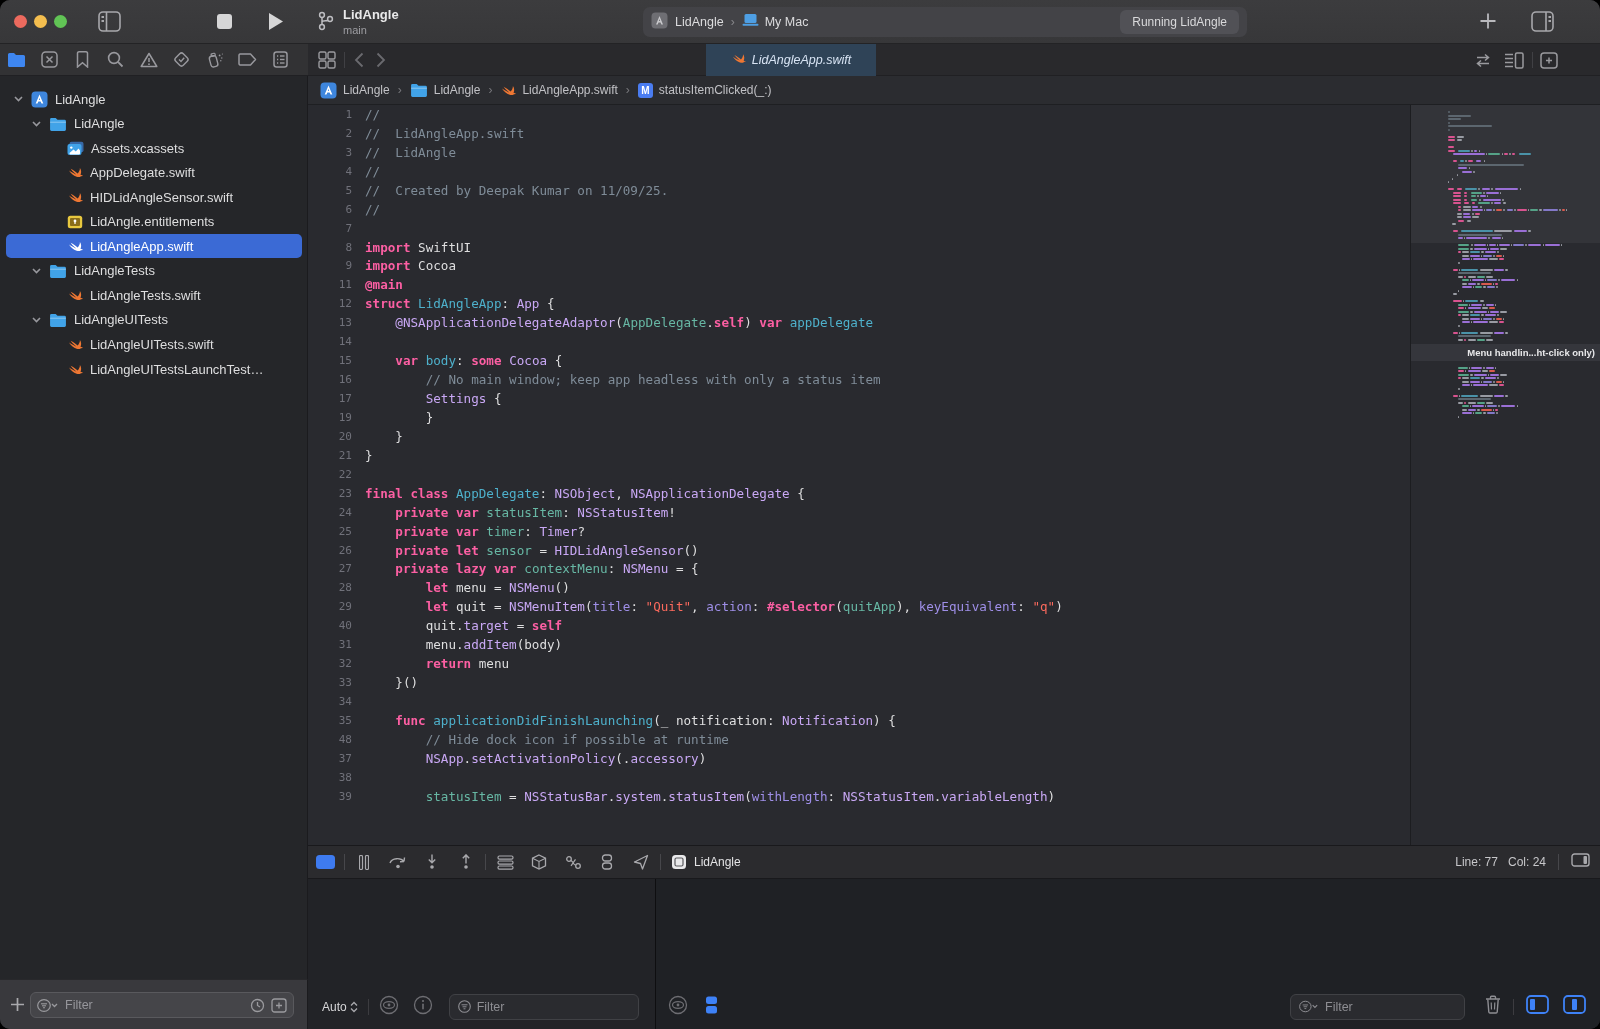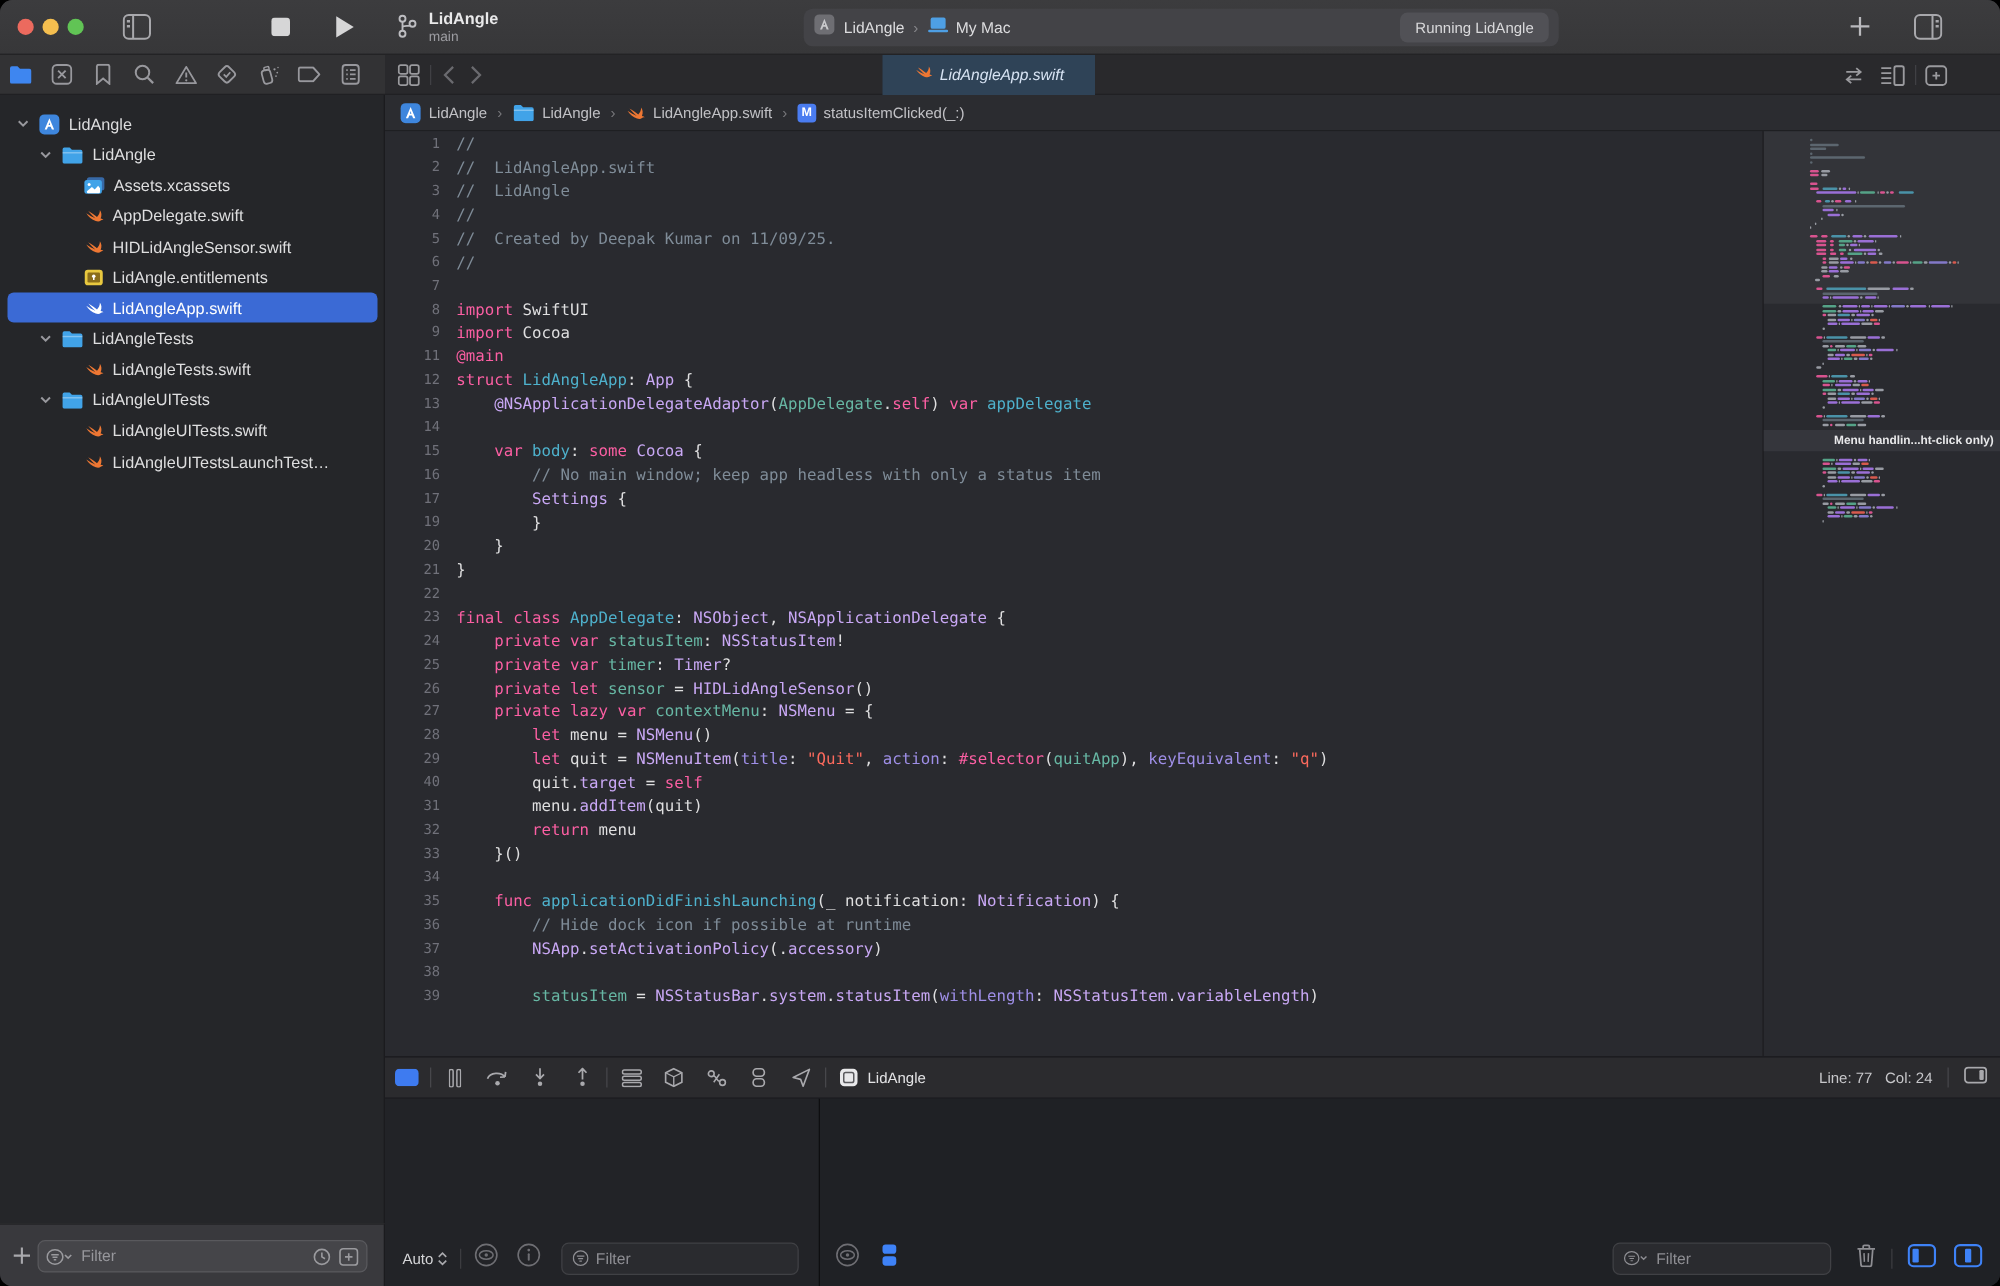--- a/index.html
+++ b/index.html
@@ -54,21 +54,21 @@
                border:1px solid #59595D; padding:0 6px; }
   #sb-filter .ph { flex:1; margin-left:6px; }
 
   
   #editor { position:absolute; left:308px; top:105px; width:1102px; height:740px; background:#292A2F; overflow:hidden; }
   .cline { height:18.95px; display:flex; align-items:center; white-space:pre;
            font-family:"DejaVu Sans Mono","Liberation Mono",monospace; font-size:12.6px; }
   .lnum { width:44px; text-align:right; color:#70717A; font-size:11px; flex-shrink:0;
           font-family:"DejaVu Sans Mono",monospace; }
   .ltext { margin-left:13px; }
-  .tk-k{color:#FC5FA3;font-weight:normal} .tk-c{color:#7F8C98} .tk-s{color:#FC6A5D}
+  .tk-k{color:#FC5FA3;font-weight:bold} .tk-c{color:#7F8C98} .tk-s{color:#FC6A5D}
   .tk-p{color:#DFDFE0} .tk-t{color:#C9A8F5} .tk-d{color:#4EB1CC} .tk-m{color:#67B7A4}
   .tk-l{color:#9F8FE8}
 
   
   #minimap { position:absolute; left:1410px; top:105px; width:190px; height:740px; background:#292A2F;
              border-left:1px solid #1C1D20; }
   #mm-viewport { position:absolute; left:0; top:0; width:190px; height:138px; background:rgba(255,255,255,0.05); }
   #mm-band { position:absolute; left:0; top:239px; width:190px; height:17px; background:#35363C;
              display:flex; align-items:center; justify-content:flex-end; padding-right:6px; }
   #mm-label { font-size:9.5px; font-weight:bold; color:#E8E8EA; white-space:nowrap; }
@@ -519,26 +519,26 @@
       <div class="cline"><span class="lnum">21</span><span class="ltext"><span class="tk-p">}</span></span></div>
       <div class="cline"><span class="lnum">22</span><span class="ltext"></span></div>
       <div class="cline"><span class="lnum">23</span><span class="ltext"><span class="tk-k">final</span><span class="tk-p"> </span><span class="tk-k">class</span><span class="tk-p"> </span><span class="tk-d">AppDelegate</span><span class="tk-p">: </span><span class="tk-t">NSObject</span><span class="tk-p">, </span><span class="tk-t">NSApplicationDelegate</span><span class="tk-p"> {</span></span></div>
       <div class="cline"><span class="lnum">24</span><span class="ltext"><span class="tk-p">    </span><span class="tk-k">private</span><span class="tk-p"> </span><span class="tk-k">var</span><span class="tk-p"> </span><span class="tk-m">statusItem</span><span class="tk-p">: </span><span class="tk-t">NSStatusItem</span><span class="tk-p">!</span></span></div>
       <div class="cline"><span class="lnum">25</span><span class="ltext"><span class="tk-p">    </span><span class="tk-k">private</span><span class="tk-p"> </span><span class="tk-k">var</span><span class="tk-p"> </span><span class="tk-m">timer</span><span class="tk-p">: </span><span class="tk-t">Timer</span><span class="tk-p">?</span></span></div>
       <div class="cline"><span class="lnum">26</span><span class="ltext"><span class="tk-p">    </span><span class="tk-k">private</span><span class="tk-p"> </span><span class="tk-k">let</span><span class="tk-p"> </span><span class="tk-m">sensor</span><span class="tk-p"> = </span><span class="tk-t">HIDLidAngleSensor</span><span class="tk-p">()</span></span></div>
       <div class="cline"><span class="lnum">27</span><span class="ltext"><span class="tk-p">    </span><span class="tk-k">private</span><span class="tk-p"> </span><span class="tk-k">lazy</span><span class="tk-p"> </span><span class="tk-k">var</span><span class="tk-p"> </span><span class="tk-m">contextMenu</span><span class="tk-p">: </span><span class="tk-t">NSMenu</span><span class="tk-p"> = {</span></span></div>
       <div class="cline"><span class="lnum">28</span><span class="ltext"><span class="tk-p">        </span><span class="tk-k">let</span><span class="tk-p"> menu = </span><span class="tk-t">NSMenu</span><span class="tk-p">()</span></span></div>
       <div class="cline"><span class="lnum">29</span><span class="ltext"><span class="tk-p">        </span><span class="tk-k">let</span><span class="tk-p"> quit = </span><span class="tk-t">NSMenuItem</span><span class="tk-p">(</span><span class="tk-l">title</span><span class="tk-p">: </span><span class="tk-s">"Quit"</span><span class="tk-p">, </span><span class="tk-l">action</span><span class="tk-p">: </span><span class="tk-k">#selector</span><span class="tk-p">(</span><span class="tk-m">quitApp</span><span class="tk-p">), </span><span class="tk-l">keyEquivalent</span><span class="tk-p">: </span><span class="tk-s">"q"</span><span class="tk-p">)</span></span></div>
       <div class="cline"><span class="lnum">40</span><span class="ltext"><span class="tk-p">        quit.</span><span class="tk-t">target</span><span class="tk-p"> = </span><span class="tk-k">self</span></span></div>
-      <div class="cline"><span class="lnum">31</span><span class="ltext"><span class="tk-p">        menu.</span><span class="tk-t">addItem</span><span class="tk-p">(quit)</span></span></div>
+      <div class="cline"><span class="lnum">31</span><span class="ltext"><span class="tk-p">        menu.</span><span class="tk-t">addItem</span><span class="tk-p">(body)</span></span></div>
       <div class="cline"><span class="lnum">32</span><span class="ltext"><span class="tk-p">        </span><span class="tk-k">return</span><span class="tk-p"> menu</span></span></div>
       <div class="cline"><span class="lnum">33</span><span class="ltext"><span class="tk-p">    }()</span></span></div>
       <div class="cline"><span class="lnum">34</span><span class="ltext"></span></div>
       <div class="cline"><span class="lnum">35</span><span class="ltext"><span class="tk-p">    </span><span class="tk-k">func</span><span class="tk-p"> </span><span class="tk-d">applicationDidFinishLaunching</span><span class="tk-p">(_ notification: </span><span class="tk-t">Notification</span><span class="tk-p">) {</span></span></div>
-      <div class="cline"><span class="lnum">36</span><span class="ltext"><span class="tk-p">        </span><span class="tk-c">// Hide dock icon if possible at runtime</span></span></div>
+      <div class="cline"><span class="lnum">48</span><span class="ltext"><span class="tk-p">        </span><span class="tk-c">// Hide dock icon if possible at runtime</span></span></div>
       <div class="cline"><span class="lnum">37</span><span class="ltext"><span class="tk-p">        </span><span class="tk-t">NSApp</span><span class="tk-p">.</span><span class="tk-t">setActivationPolicy</span><span class="tk-p">(.</span><span class="tk-t">accessory</span><span class="tk-p">)</span></span></div>
       <div class="cline"><span class="lnum">38</span><span class="ltext"></span></div>
       <div class="cline"><span class="lnum">39</span><span class="ltext"><span class="tk-p">        </span><span class="tk-m">statusItem</span><span class="tk-p"> = </span><span class="tk-t">NSStatusBar</span><span class="tk-p">.</span><span class="tk-t">system</span><span class="tk-p">.</span><span class="tk-t">statusItem</span><span class="tk-p">(</span><span class="tk-l">withLength</span><span class="tk-p">: </span><span class="tk-t">NSStatusItem</span><span class="tk-p">.</span><span class="tk-t">variableLength</span><span class="tk-p">)</span></span></div>
     </div>
 
   <div id="minimap">
     <div id="mm-viewport"></div>
     <div id="mm-bars">
         <div class="mmbar" style="left: 37px; top: 6px; width: 2.2px; background: rgb(92, 102, 111);"></div>
         <div class="mmbar" style="left: 37px; top: 9.5px; width: 23.1px; background: rgb(92, 102, 111);"></div>

